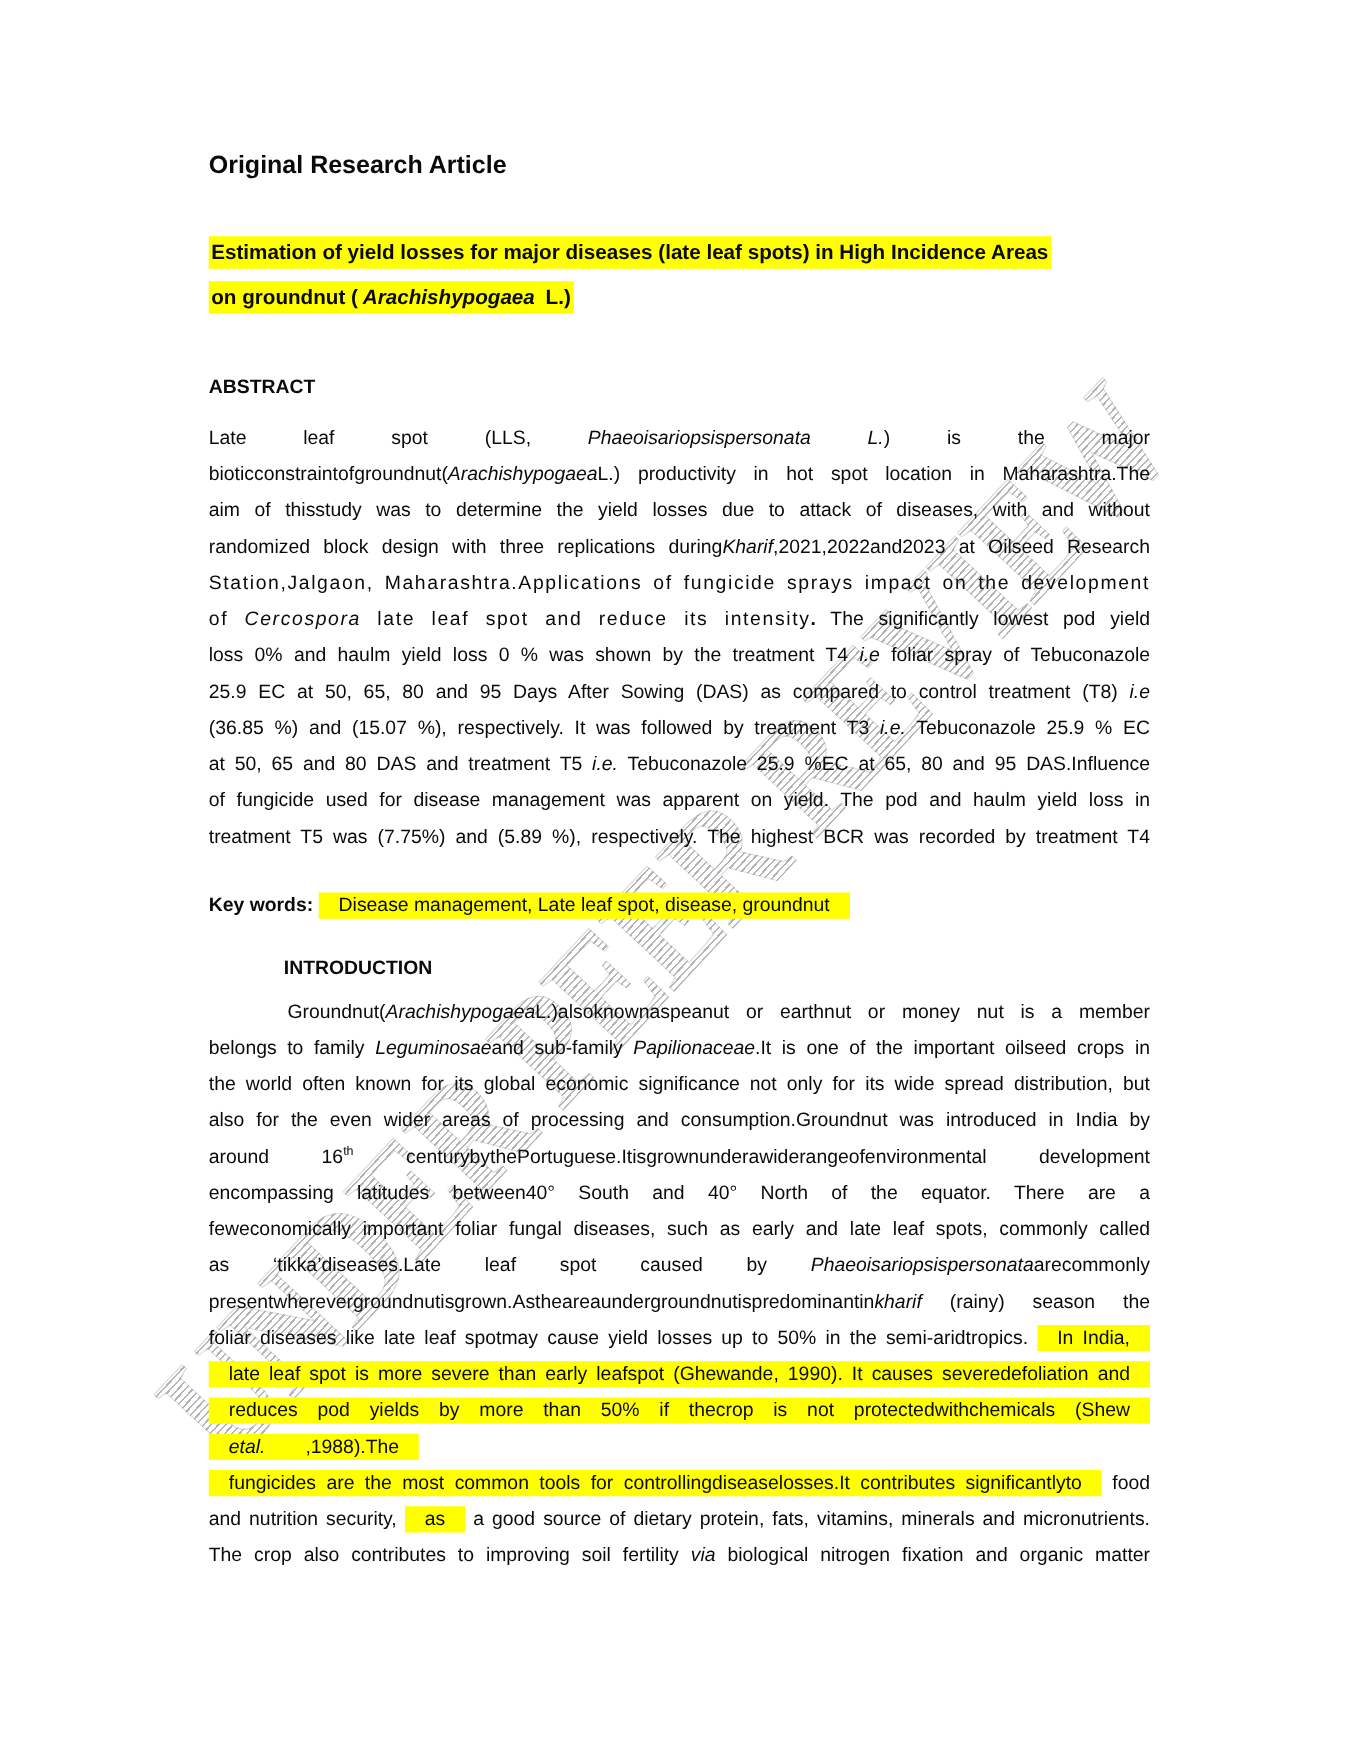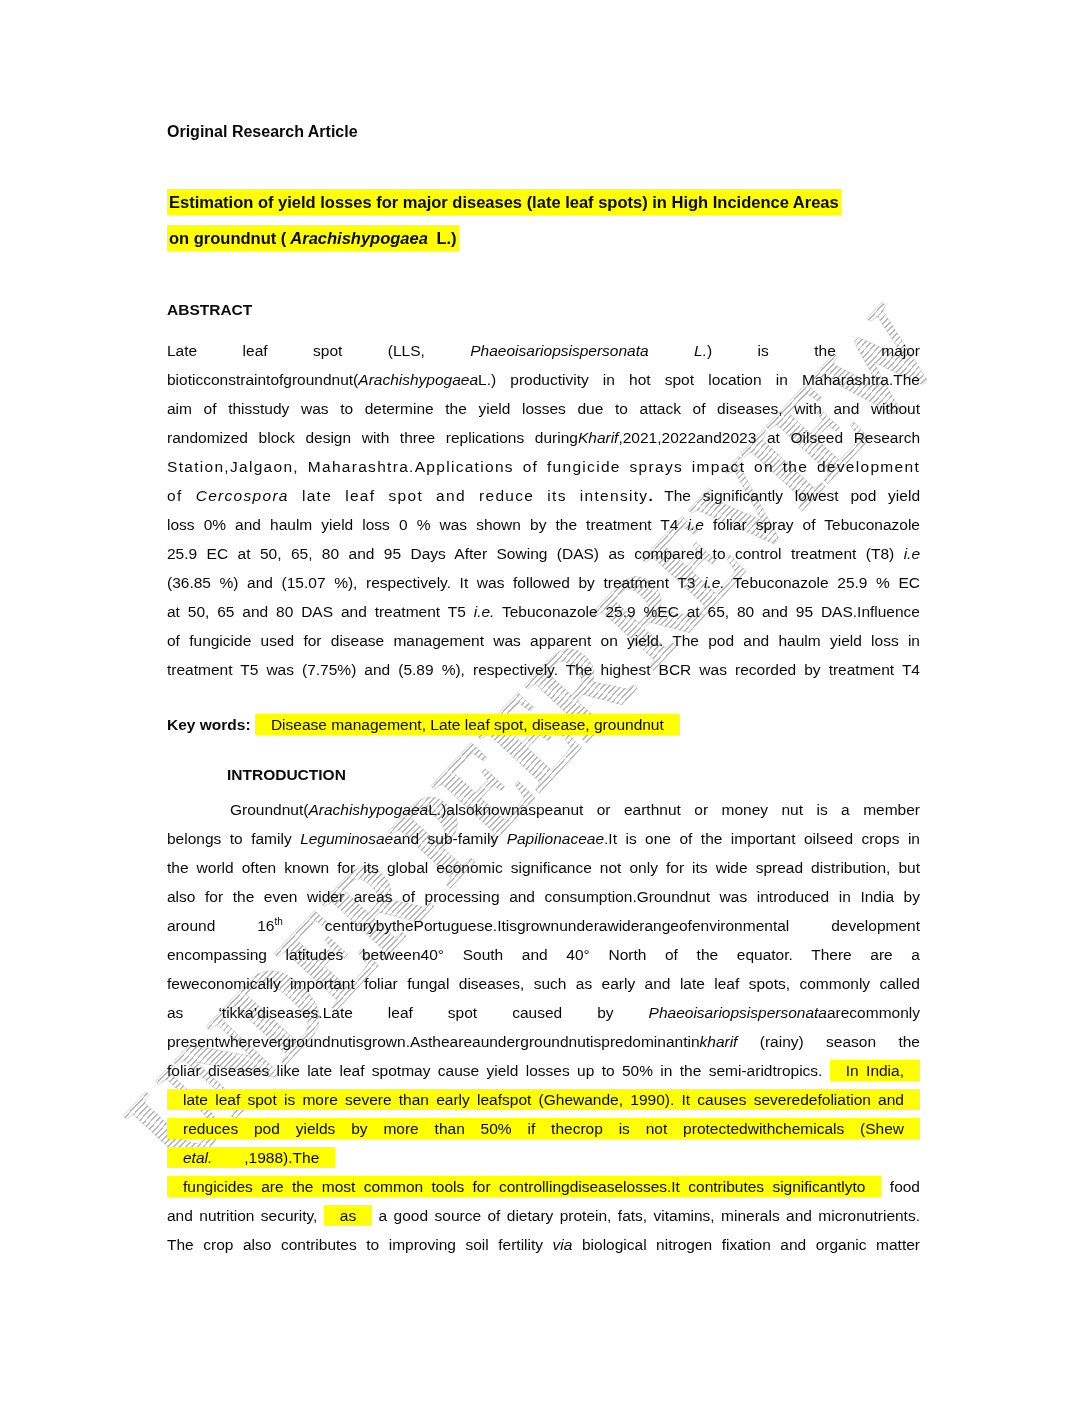--- a/index.html
+++ b/index.html
@@ -33,21 +33,21 @@
     opacity: 0.8;
     pointer-events: none;
   }
   .content {
     position: absolute;
     left: 167px;
     top: 122px;
     width: 753px;
     z-index: 2;
   }
-  .article-type { font-weight: bold; font-size: 16px; line-height: 20px; }
+  .article-type { font-weight: bold; font-size: 20px; line-height: 20px; }
   .title-block { margin-top: 42px; }
   .title-line {
     font-weight: bold;
     font-size: 16.5px;
     line-height: 36px;
     white-space: nowrap;
   }
   .heading { font-weight: bold; font-size: 15.5px; line-height: 20px; }
   .abstract-heading { margin-top: 44px; }
   .intro-heading { margin-top: 26px; margin-left: 60px; }

